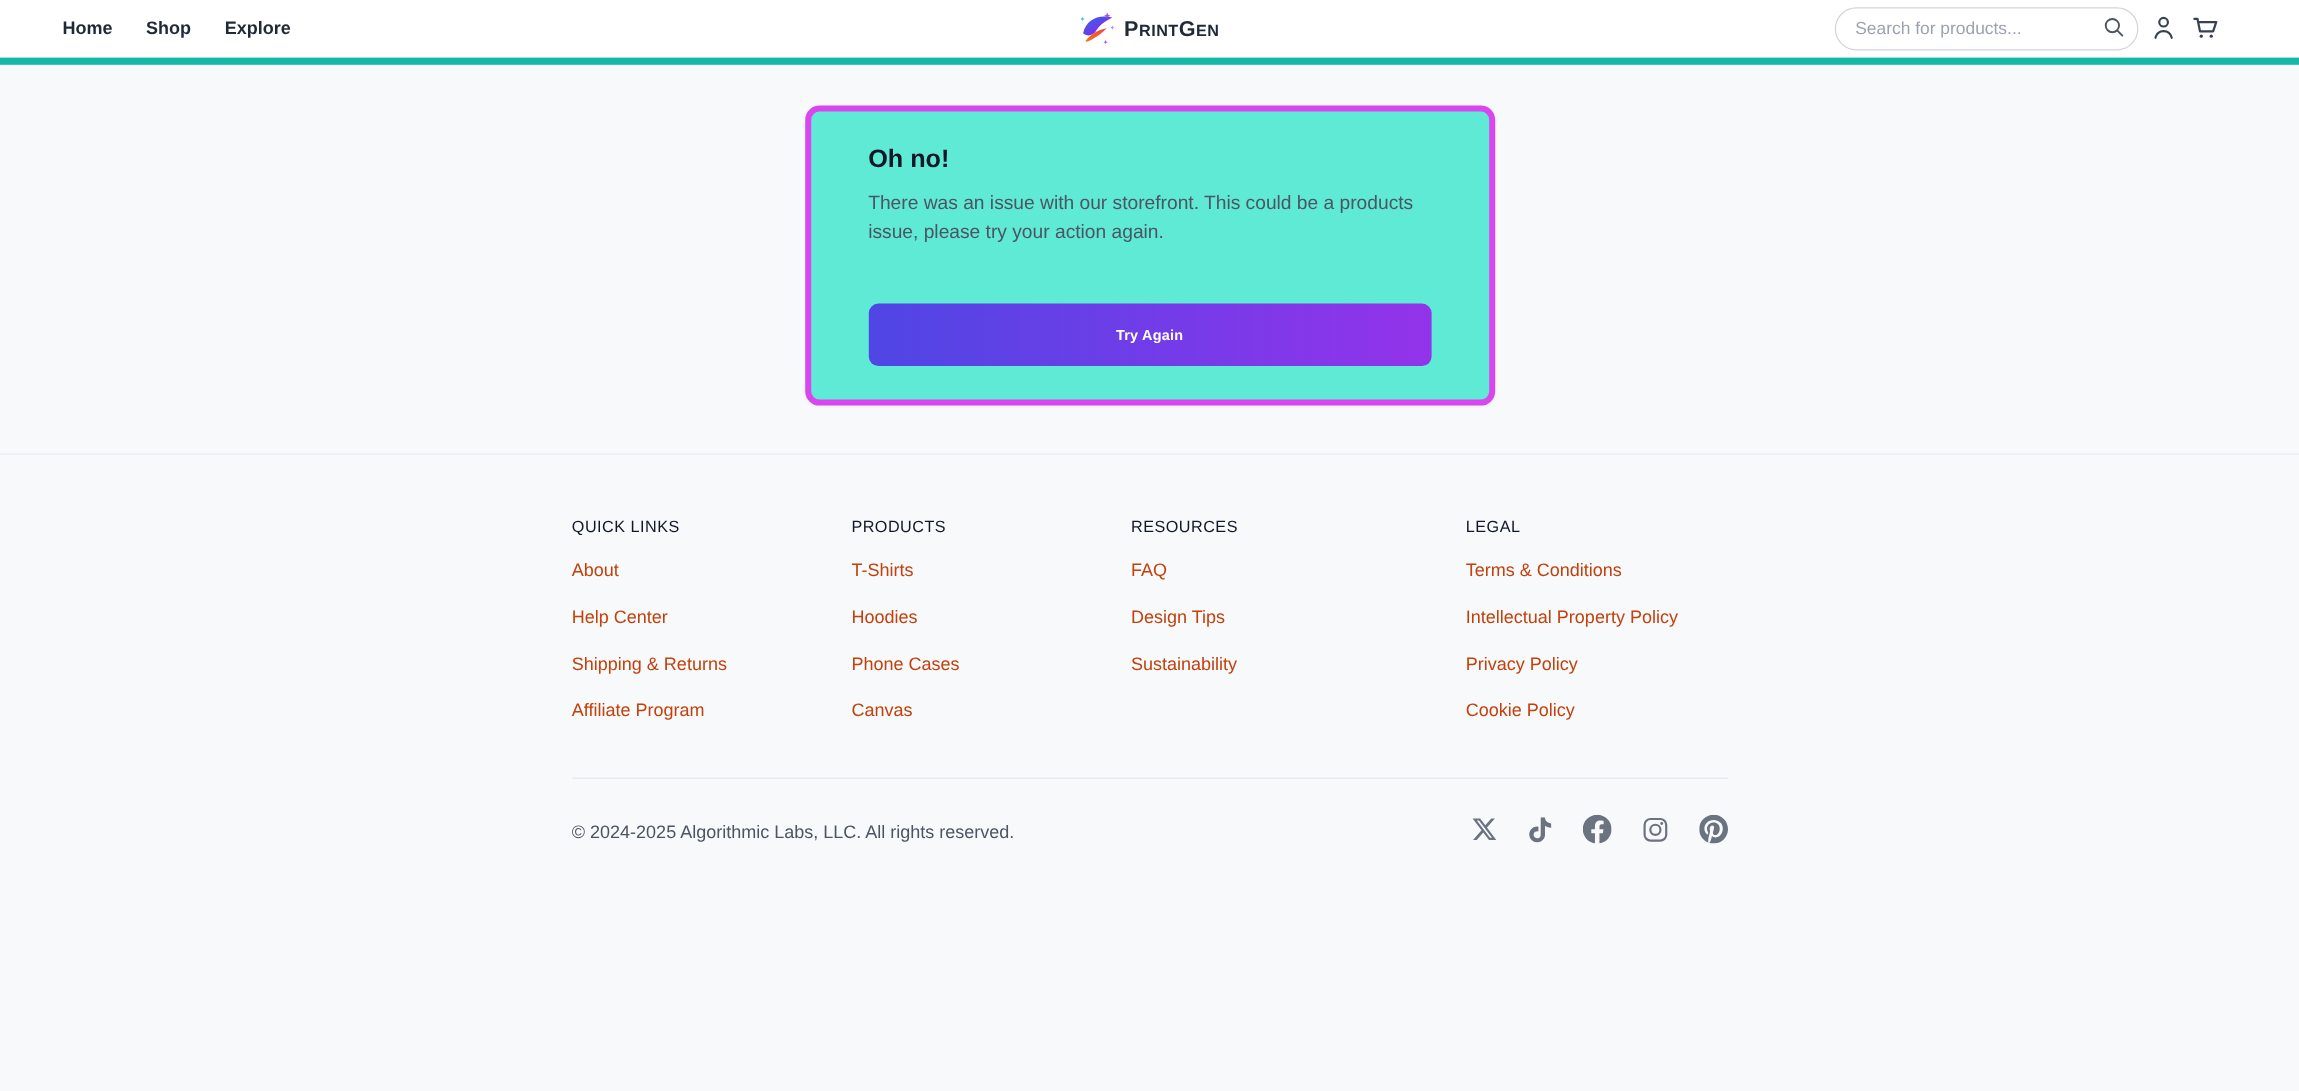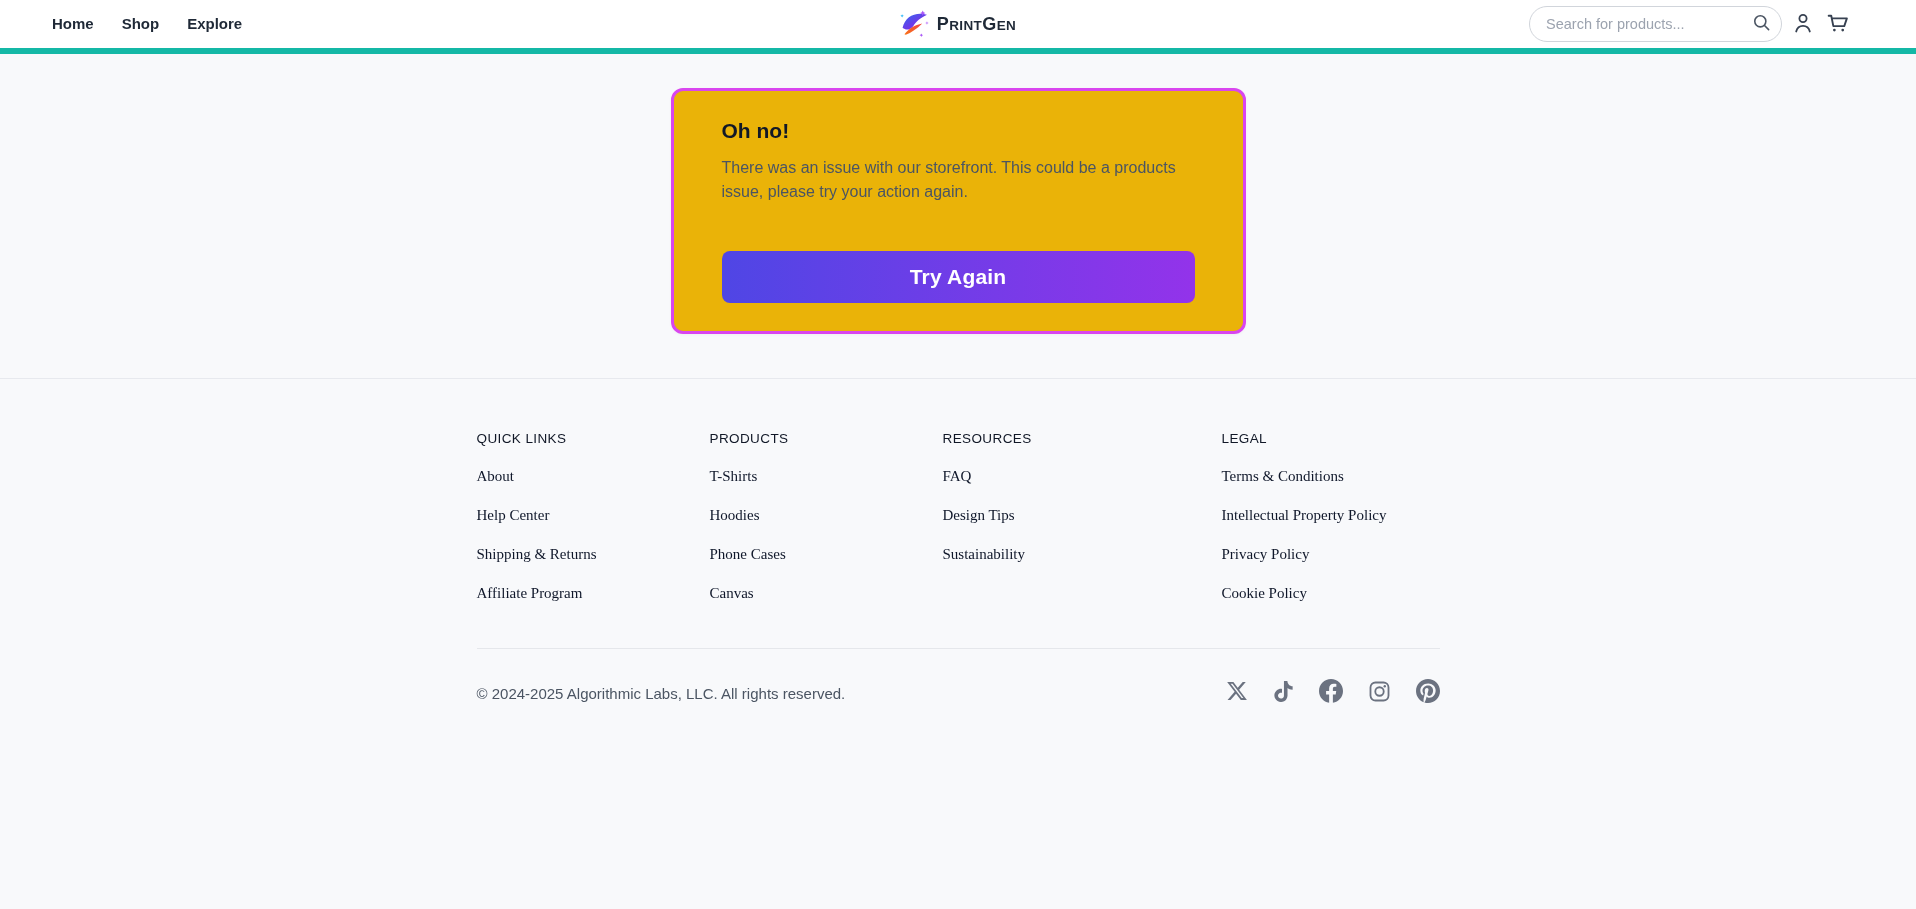--- a/index.html
+++ b/index.html
@@ -44,45 +44,45 @@
   .icon-btn {
     background: none; border: none; cursor: pointer; padding: 0;
     width: 26px; height: 26px; display: flex; align-items: center; justify-content: center;
   }
 
   
   main.main-area {
     height: 291px; border-bottom: 1px solid #e7e9ee;
   }
   .error-card {
-    width: 575px; margin: 34px auto 0; background: #eab308;
-    border: 3px solid #d946ef; border-radius: 12px;
+    width: 575px; margin: 34px auto 0; background: #5eead4;
+    border: 5px solid #d946ef; border-radius: 12px;
     padding: 28px 48px 28px; box-shadow: 0 1px 3px rgba(16,24,40,0.04);
   }
   .error-card h1 { font-size: 21px; font-weight: 700; color: #111827; margin-bottom: 13px; }
   .error-card p { font-size: 16px; line-height: 24px; color: #4b5563; }
   .try-again-btn {
     display: block; width: 100%; height: 52px; margin-top: 47px;
     border: none; border-radius: 8px; cursor: pointer;
     background: linear-gradient(90deg, #4f46e5 0%, #9333ea 100%);
-    color: #ffffff; font-size: 21px; font-weight: 700; letter-spacing: 0.2px;
+    color: #ffffff; font-size: 12px; font-weight: 700; letter-spacing: 0.2px;
     font-family: "Liberation Sans", sans-serif;
   }
 
   
   footer.site-footer { background: #f8f9fb; }
   .footer-inner { width: 963px; margin: 0 auto; padding-top: 52px; }
   .footer-grid { display: grid; grid-template-columns: 233px 233px 279px 1fr; }
   .footer-col h4 {
     font-size: 13.5px; font-weight: 400; color: #111827;
     letter-spacing: 0.4px; margin-bottom: 14px;
   }
   .footer-col ul { list-style: none; }
   .footer-col li { margin-top: 21px; }
-  .footer-link { font-size: 15px; color: #0f172a; text-decoration: none; cursor: pointer; font-family: Liberation Serif, serif; }
+  .footer-link { font-size: 15px; color: #c2410c; text-decoration: none; cursor: pointer; }
   .footer-divider { border: none; border-top: 1px solid #e5e7eb; margin-top: 46px; }
   .footer-bottom {
     display: flex; align-items: center; justify-content: space-between;
     padding: 30px 0 40px;
   }
   .copyright { font-size: 15px; color: #4b5563; }
   .social-row { display: flex; align-items: center; gap: 25px; }
   .social-link { display: flex; align-items: center; justify-content: center; cursor: pointer; }
 </style>
 </head>

